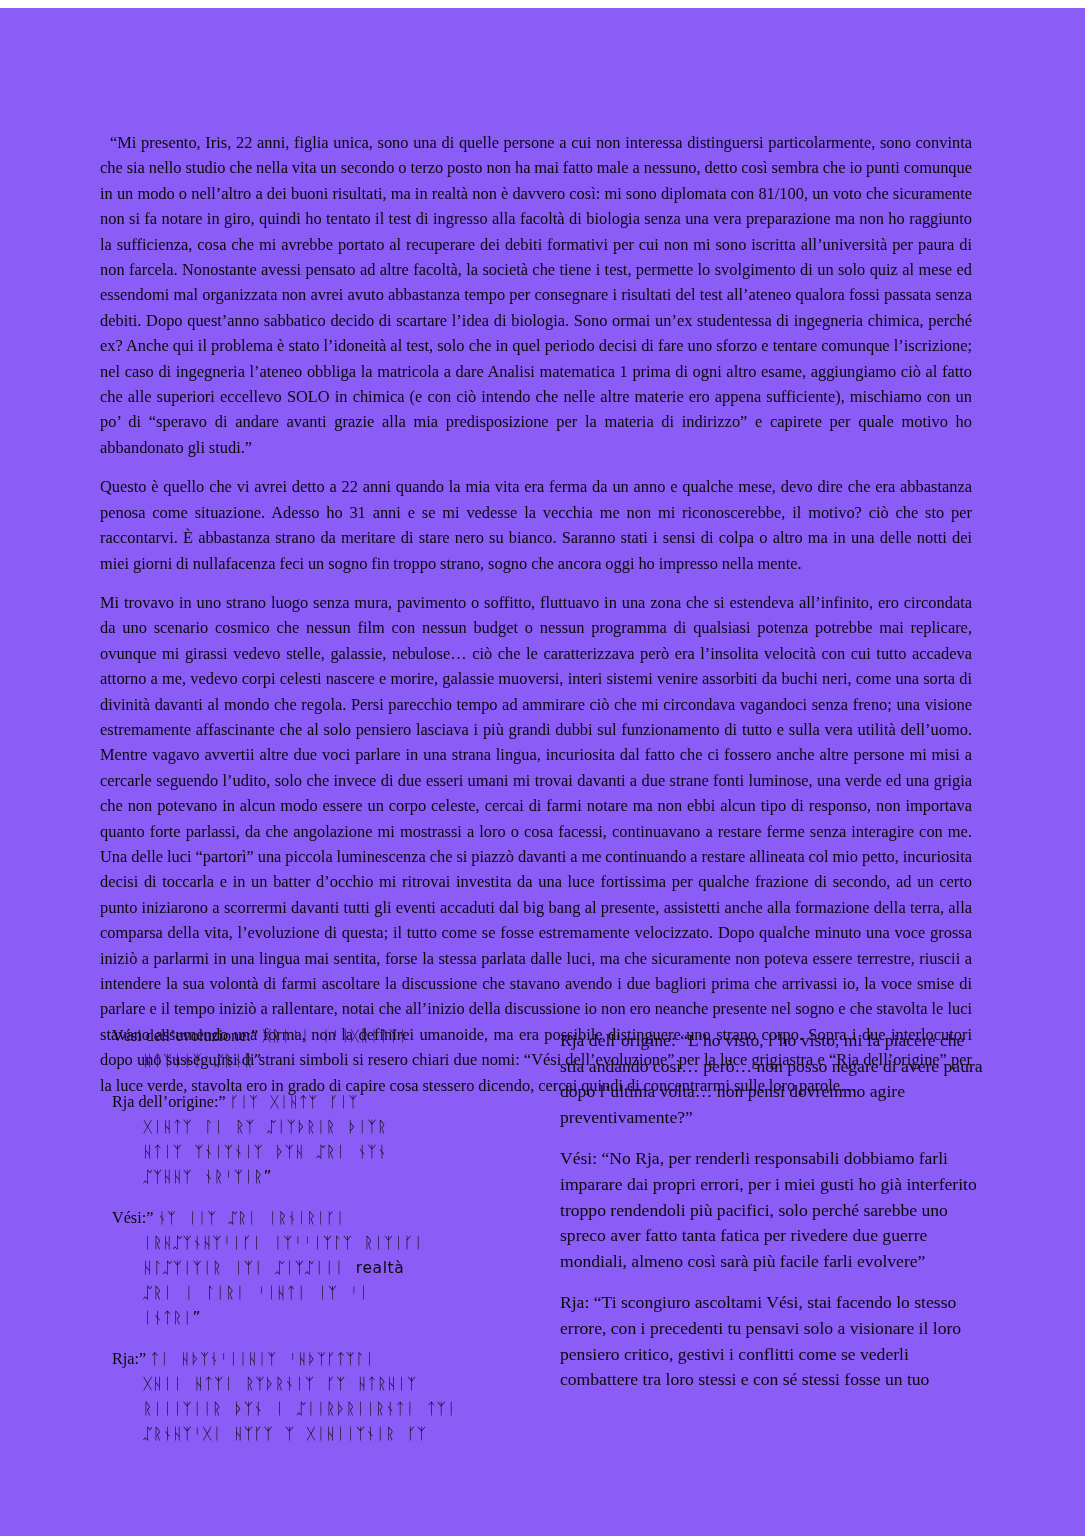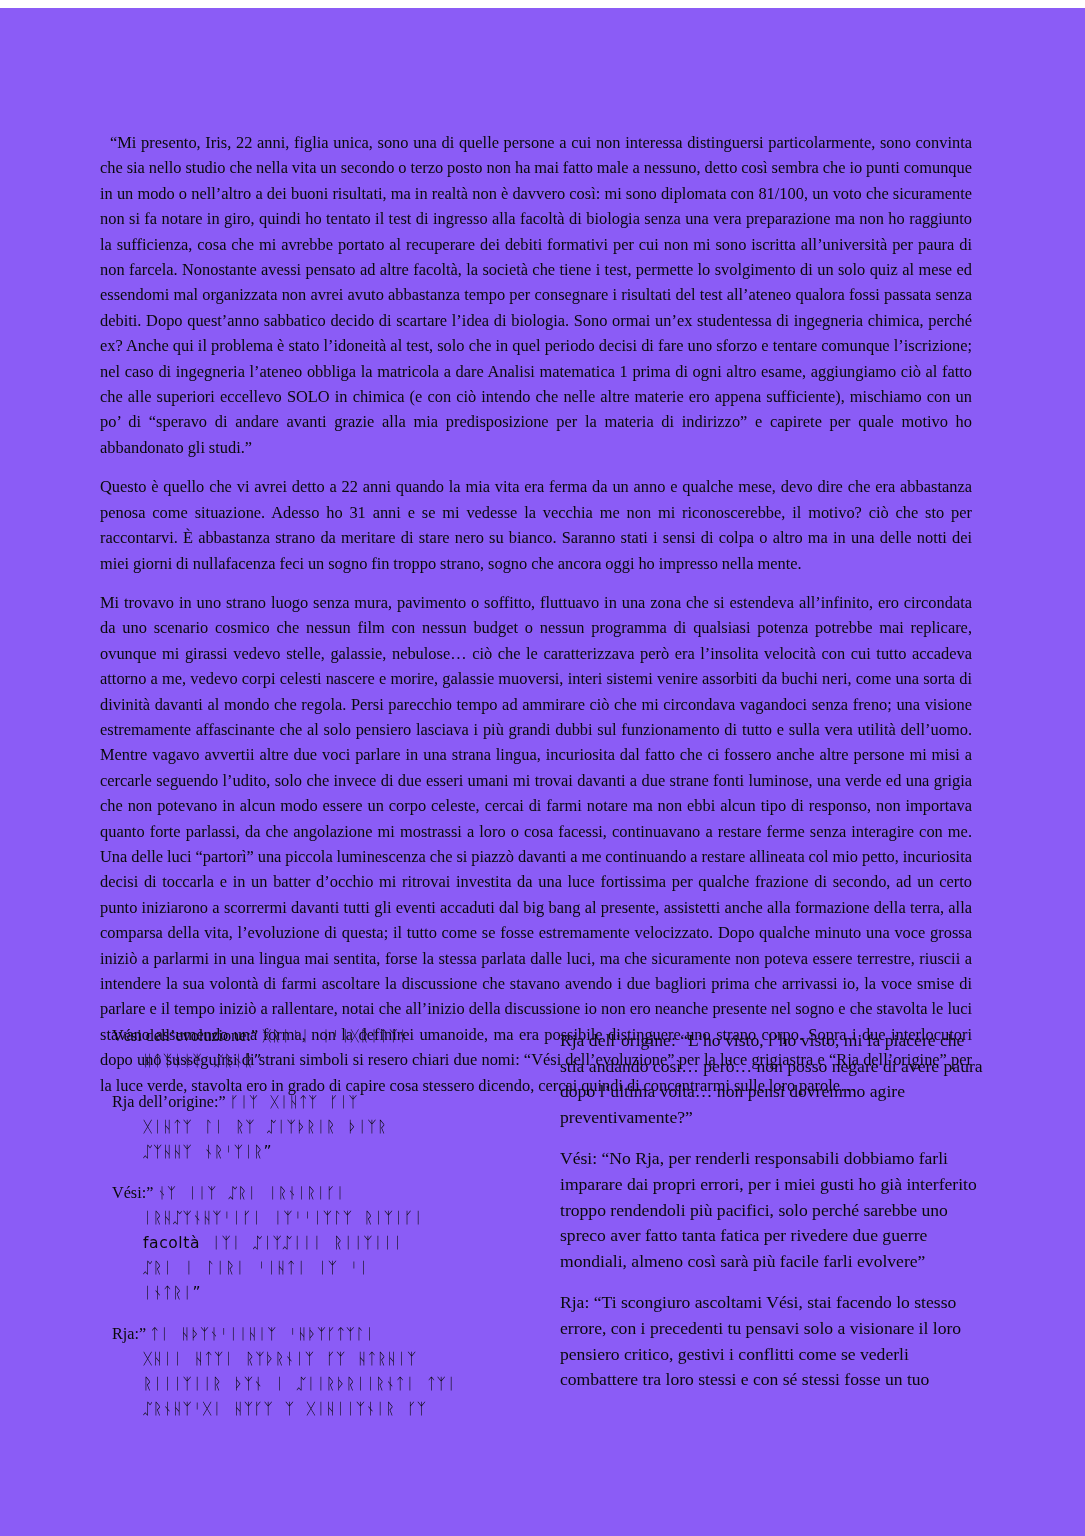--- a/index.html
+++ b/index.html
@@ -129,28 +129,29 @@
       <div class="d-block">
         <span class="speaker">Vési dell’evoluzione:”</span>
         <span class="glyph-inline">ᚷᚱᛁᛌᛁ  ᛁᛌᛁᚷᚱᛁᛏᛉᚾ</span>
         <span class="glyph-line">ᚺᛏᛉᚾᚾᛉ  ᛢᚱᚾᚱ”</span>
       </div>
 
       <div class="d-block">
         <span class="speaker">Rja dell’origine:”</span>
         <span class="glyph-inline">ᚴᛁᛉ  ᚷᛁᚺᛏᛉ  ᚴᛁᛉ</span>
         <span class="glyph-line">ᚷᛁᚺᛏᛉ ᛚᛁ ᚱᛉ ᛢᛁᛉᚦᚱᛁᚱ ᚦᛁᛉᚱ</span>
+        <span class="glyph-line">ᚺᛏᛁᛉ ᛉᚾᛁᛉᚾᛁᛉ ᚦᛉᚺ ᛢᚱᛁ ᚾᛉᚾ</span>
         <span class="glyph-line">ᛢᛉᚺᚺᛉ ᚾᚱᛌᛉᛁᚱ”</span>
       </div>
 
       <div class="d-block">
         <span class="speaker">Vési:”</span>
         <span class="glyph-inline">ᚾᛉ ᛁᛁᛉ ᛢᚱᛁ ᛁᚱᚾᛁᚱᛁᚴᛁ</span>
         <span class="glyph-line">ᛁᚱᚺᛢᛉᚾᚺᛉᛌᛁᚴᛁ ᛁᛉᛌᛌᛁᛉᛚᛉ ᚱᛁᛉᛁᚴᛁ</span>
-        <span class="glyph-line">facoltà ᛁᛉᛁ ᛢᛁᛉᛢᛁᛁᛁ ᚱᛁᛁᛉᛁᛁᛁ</span>
+        <span class="glyph-line">ᚺᛚᛢᛉᛁᛉᛁᚱ ᛁᛉᛁ ᛢᛁᛉᛢᛁᛁᛁ realtà</span>
         <span class="glyph-line">ᛢᚱᛁ ᛁ ᛚᛁᚱᛁ ᛌᛁᚺᛏᛁ ᛁᛉ ᛌᛁ</span>
         <span class="glyph-line">ᛁᚾᛏᚱᛁ”</span>
       </div>
 
       <div class="d-block">
         <span class="speaker">Rja:”</span>
         <span class="glyph-inline">ᛏᛁ ᚺᚦᛉᚾᛌᛁᛁᚺᛁᛉ ᛌᚺᚦᛉᚴᛏᛉᛚᛁ</span>
         <span class="glyph-line">ᚷᚺᛁᛁ ᚺᛏᛉᛁ ᚱᛉᚦᚱᚾᛁᛉ ᚴᛉ ᚺᛏᚱᚺᛁᛉ</span>
         <span class="glyph-line">ᚱᛁᛁᛁᛉᛁᛁᚱ ᚦᛉᚾ ᛁ ᛢᛁᛁᚱᚦᚱᛁᛁᚱᚾᛏᛁ ᛏᛉᛁ</span>
         <span class="glyph-line">ᛢᚱᚾᚺᛉᛌᚷᛁ ᚺᛉᚴᛉ ᛉ ᚷᛁᚺᛁᛁᛉᚾᛁᚱ ᚴᛉ</span>

